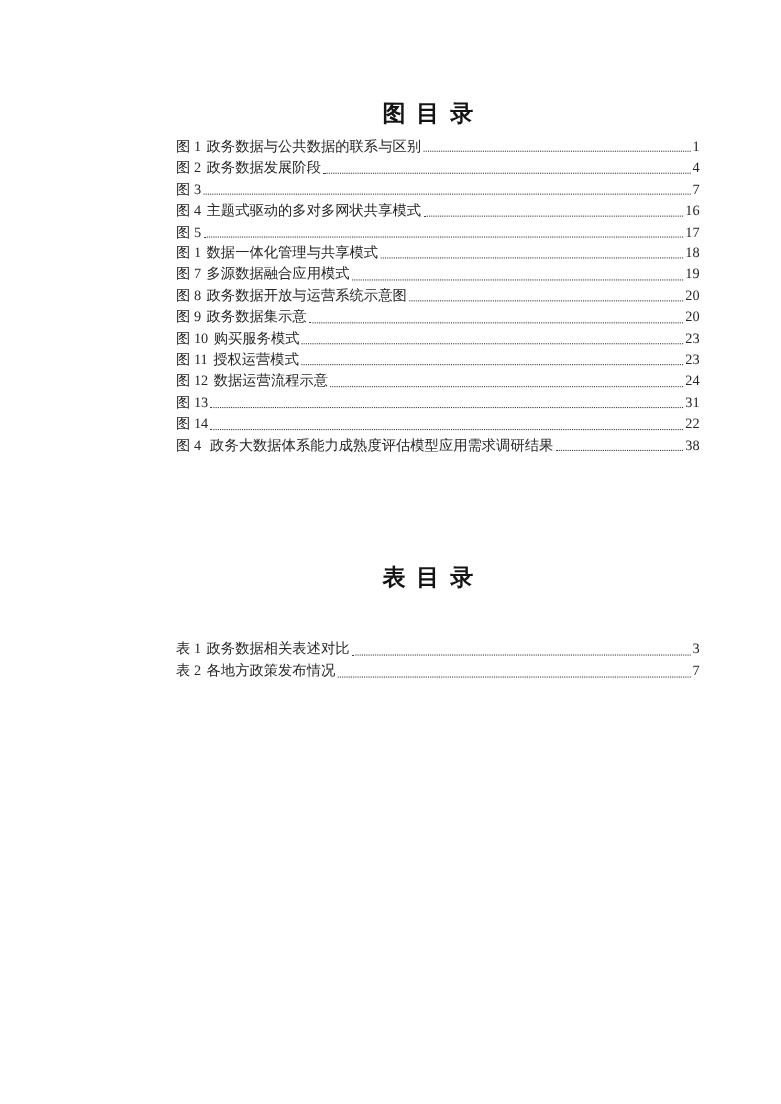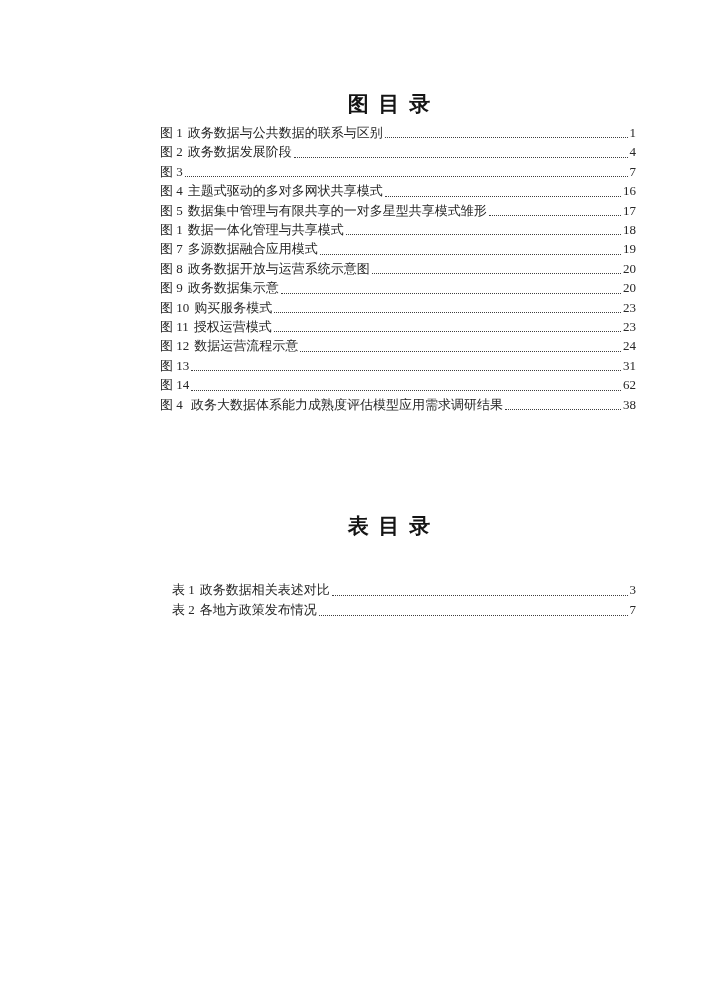--- a/index.html
+++ b/index.html
@@ -38,21 +38,21 @@
   .toc-list.tables  { margin-top: 42px; }
 
   .toc-row {
     display: flex;
     align-items: flex-end;
     font-size: 13px;
     white-space: pre;
     color: #262626;
   }
   .toc-list.figures .toc-row { line-height: 19.4px; }
-  .toc-list.tables  .toc-row { line-height: 20px; margin-left: 12px; }
+  .toc-list.tables  .toc-row { line-height: 20px; }
 
   .toc-label { flex: 0 0 auto; }
   .toc-title {
     flex: 0 1 auto;
     margin-left: 5px;
     overflow: hidden;
   }
   .toc-leader {
     flex: 1 1 auto;
     min-width: 12px;
@@ -66,30 +66,30 @@
 
 <div class="page">
 
   <h1 class="toc-heading heading-figures">图 目 录</h1>
 
   <div class="toc-list figures">
       <div class="toc-row"><span class="toc-label">图 1</span><span class="toc-title">政务数据与公共数据的联系与区别</span><span class="toc-leader"></span><span class="toc-page">1</span></div>
       <div class="toc-row"><span class="toc-label">图 2</span><span class="toc-title">政务数据发展阶段</span><span class="toc-leader"></span><span class="toc-page">4</span></div>
       <div class="toc-row"><span class="toc-label">图 3</span><span class="toc-leader"></span><span class="toc-page">7</span></div>
       <div class="toc-row"><span class="toc-label">图 4</span><span class="toc-title">主题式驱动的多对多网状共享模式</span><span class="toc-leader"></span><span class="toc-page">16</span></div>
-      <div class="toc-row"><span class="toc-label">图 5</span><span class="toc-title">数据集中管理与有限共享的一对多星型共享模式雏形</span><span class="toc-leader"></span><span class="toc-page">17</span></div>
+      <div class="toc-row"><span class="toc-label">图 5</span><span class="toc-leader"></span><span class="toc-page">17</span></div>
       <div class="toc-row"><span class="toc-label">图 1</span><span class="toc-title">数据一体化管理与共享模式</span><span class="toc-leader"></span><span class="toc-page">18</span></div>
       <div class="toc-row"><span class="toc-label">图 7</span><span class="toc-title">多源数据融合应用模式</span><span class="toc-leader"></span><span class="toc-page">19</span></div>
       <div class="toc-row"><span class="toc-label">图 8</span><span class="toc-title">政务数据开放与运营系统示意图</span><span class="toc-leader"></span><span class="toc-page">20</span></div>
       <div class="toc-row"><span class="toc-label">图 9</span><span class="toc-title">政务数据集示意</span><span class="toc-leader"></span><span class="toc-page">20</span></div>
       <div class="toc-row"><span class="toc-label">图 10</span><span class="toc-title">购买服务模式</span><span class="toc-leader"></span><span class="toc-page">23</span></div>
       <div class="toc-row"><span class="toc-label">图 11</span><span class="toc-title">授权运营模式</span><span class="toc-leader"></span><span class="toc-page">23</span></div>
       <div class="toc-row"><span class="toc-label">图 12</span><span class="toc-title">数据运营流程示意</span><span class="toc-leader"></span><span class="toc-page">24</span></div>
       <div class="toc-row"><span class="toc-label">图 13</span><span class="toc-leader"></span><span class="toc-page">31</span></div>
-      <div class="toc-row"><span class="toc-label">图 14</span><span class="toc-leader"></span><span class="toc-page">62</span></div>
+      <div class="toc-row"><span class="toc-label">图 14</span><span class="toc-leader"></span><span class="toc-page">22</span></div>
       <div class="toc-row"><span class="toc-label">图 4</span><span class="toc-title"> 政务大数据体系能力成熟度评估模型应用需求调研结果</span><span class="toc-leader"></span><span class="toc-page">38</span></div>
     </div>
 
   <h1 class="toc-heading heading-tables">表 目 录</h1>
 
   <div class="toc-list tables">
       <div class="toc-row"><span class="toc-label">表 1</span><span class="toc-title">政务数据相关表述对比</span><span class="toc-leader"></span><span class="toc-page">3</span></div>
       <div class="toc-row"><span class="toc-label">表 2</span><span class="toc-title">各地方政策发布情况</span><span class="toc-leader"></span><span class="toc-page">7</span></div>
     </div>
 

